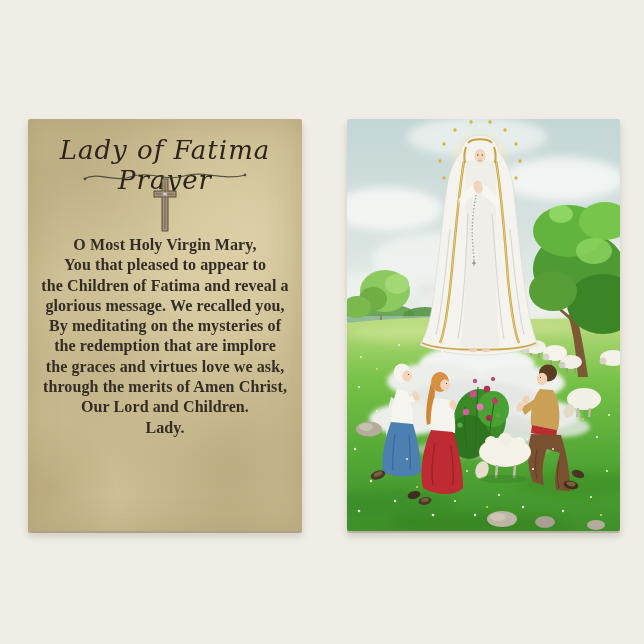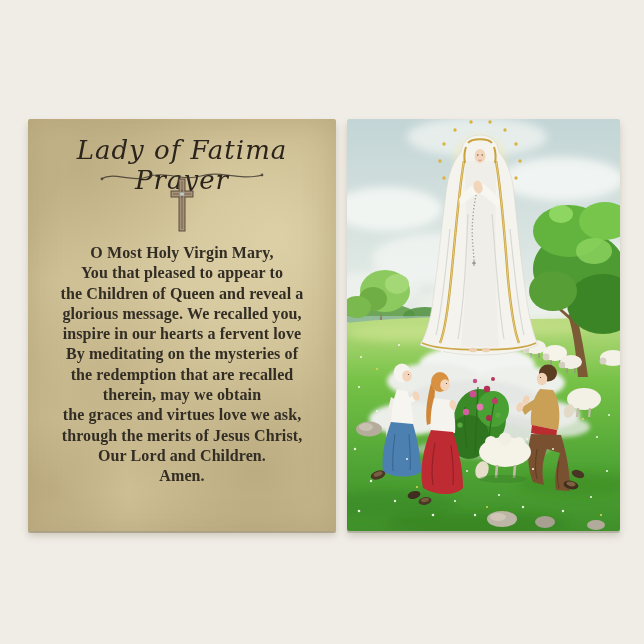--- a/index.html
+++ b/index.html
@@ -11,21 +11,21 @@
   html,body{margin:0;padding:0;}
   body{
     width:644px;height:644px;overflow:hidden;
     background:var(--page-bg,#f0ede6);
     font-family:"Liberation Serif",serif;
     position:relative;
   }
   .stage{position:absolute;inset:0;}
   .card{position:absolute;top:119px;height:412px;border-radius:2px;}
   .card-left{
-    left:28px;width:308px;
+    left:28px;width:274px;
     background-color:var(--parchment,#cdbe93);
     background-image:
       radial-gradient(ellipse 60% 40% at 18% 12%, rgba(112,90,46,.16), transparent 70%),
       radial-gradient(ellipse 55% 45% at 82% 28%, rgba(238,228,188,.40), transparent 70%),
       radial-gradient(ellipse 50% 40% at 28% 62%, rgba(118,95,50,.14), transparent 70%),
       radial-gradient(ellipse 60% 45% at 74% 86%, rgba(112,90,46,.18), transparent 70%),
       radial-gradient(ellipse 70% 55% at 50% 42%, rgba(240,230,190,.32), transparent 75%),
       radial-gradient(ellipse 35% 25% at 8% 90%, rgba(118,95,50,.18), transparent 70%);
     box-shadow: inset 0 0 34px rgba(108,88,46,.22),
                 0 2px 0 rgba(128,106,64,.45),
@@ -45,21 +45,21 @@
     text-align:center;
     font-family:"DejaVu Serif",serif;
     font-style:italic;
     font-size:26px;
     letter-spacing:1px;
     color:var(--title-ink,#2b241c);
   }
   .flourish{position:absolute;top:50px;left:50%;transform:translateX(-50%);}
   .cross-wrap{position:absolute;top:59px;left:50%;transform:translateX(-50%);line-height:0;}
   .prayer{
-    position:absolute;top:124px;left:5px;right:5px;
+    position:absolute;top:116px;left:5px;right:5px;
     text-align:center;
     font-family:"Liberation Serif",serif;
     font-weight:bold;
     font-size:16px;
     line-height:20.3px;
     letter-spacing:.1px;
     color:var(--ink,#322d25);
   }
 </style>
 </head>
@@ -82,30 +82,28 @@
         <rect x="1" y="13" width="22" height="6" fill="#8d7a64" stroke="#5f5140" stroke-width="1"></rect>
         <rect x="10.3" y="2.3" width="3.4" height="49.4" fill="none" stroke="#af9c83" stroke-width="1" opacity=".85"></rect>
         <rect x="2.3" y="14.3" width="19.4" height="3.4" fill="none" stroke="#af9c83" stroke-width="1" opacity=".85"></rect>
         <ellipse cx="12" cy="16" rx="2.3" ry="1.5" fill="#bdd2da" opacity=".9"></ellipse>
       </svg>
     </div>
 
     <div class="prayer">
       <div>O Most Holy Virgin Mary,</div>
       <div>You that pleased to appear to</div>
-      <div>the Children of Queen and reveal a</div>
+      <div>the Children of Fatima and reveal a</div>
       <div>glorious message. We recalled you,</div>
-      <div>inspire in our hearts a fervent love</div>
       <div>By meditating on the mysteries of</div>
-      <div>the redemption that are recalled</div>
-      <div>therein, may we obtain</div>
+      <div>the redemption that are implore</div>
       <div>the graces and virtues love we ask,</div>
-      <div>through the merits of Jesus Christ,</div>
+      <div>through the merits of Amen Christ,</div>
       <div>Our Lord and Children.</div>
-      <div>Amen.</div>
+      <div>Lady.</div>
     </div>
   </div>
 
   <div class="card card-right">
     <svg viewBox="0 0 273 413">
       <defs>
         <linearGradient id="skyG" x1="0" y1="0" x2="0" y2="1">
           <stop offset="0" stop-color="#c3d5d6"></stop>
           <stop offset=".6" stop-color="#dde7e3"></stop>
           <stop offset="1" stop-color="#eceee3"></stop>

